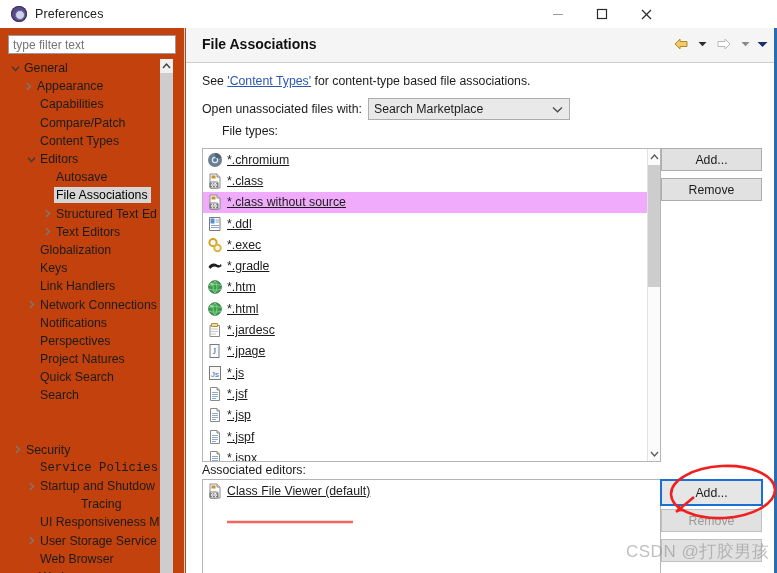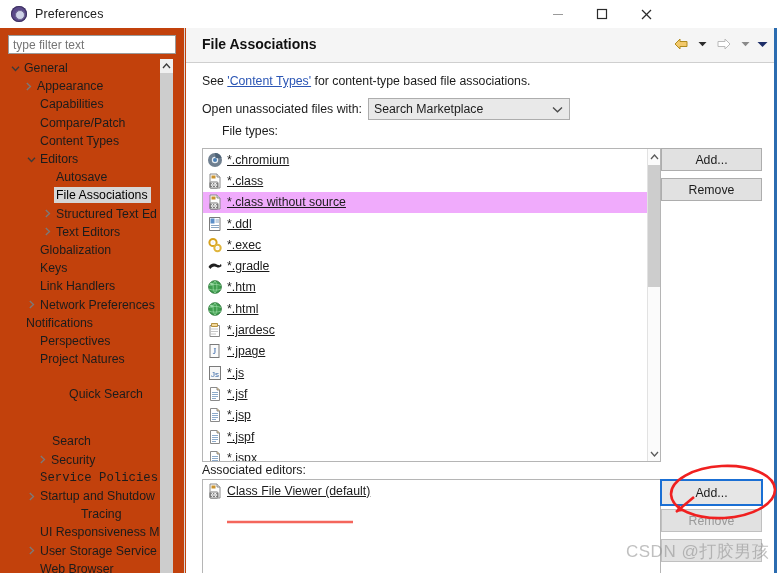--- a/index.html
+++ b/index.html
@@ -392,43 +392,43 @@
         <div class="tree-item" style="padding-left: 25px;">
           <span class="twisty"></span>
           <span class="label">Link Handlers</span>
         </div>
         <div class="tree-item" style="padding-left: 25px;">
           <span class="twisty">
             <svg width="7" height="9" viewBox="0 0 7 9">
               <path d="M1.8 1 L5.5 4.5 L1.8 8" fill="none" stroke="#7a7a7a" stroke-width="1.3"></path>
             </svg>
           </span>
-          <span class="label">Network Preferences</span>
-        </div>
-        <div class="tree-item" style="padding-left: 11px;">
+          <span class="label">Network Connections</span>
+        </div>
+        <div class="tree-item" style="padding-left: 25px;">
           <span class="twisty"></span>
           <span class="label">Notifications</span>
         </div>
         <div class="tree-item" style="padding-left: 25px;">
           <span class="twisty"></span>
           <span class="label">Perspectives</span>
         </div>
         <div class="tree-item" style="padding-left: 25px;">
           <span class="twisty"></span>
           <span class="label">Project Natures</span>
         </div>
-        <div class="tree-item" style="padding-left: 25px; flex-direction: column;">
+        <div class="tree-item" style="padding-left: 25px;">
           <span class="twisty"></span>
           <span class="label">Quick Search</span>
         </div>
-        <div class="tree-item" style="padding-left: 37px; margin-top: 46px;">
+        <div class="tree-item" style="padding-left: 25px;">
           <span class="twisty"></span>
           <span class="label">Search</span>
         </div>
-        <div class="tree-item" style="padding-left: 36px;">
+        <div class="tree-item" style="padding-left: 11px; margin-top: 36px;">
           <span class="twisty">
             <svg width="7" height="9" viewBox="0 0 7 9">
               <path d="M1.8 1 L5.5 4.5 L1.8 8" fill="none" stroke="#7a7a7a" stroke-width="1.3"></path>
             </svg>
           </span>
           <span class="label">Security</span>
         </div>
         <div class="tree-item" style="padding-left: 25px; font-family: Liberation Mono, monospace;">
           <span class="twisty"></span>
           <span class="label">Service Policies</span>

